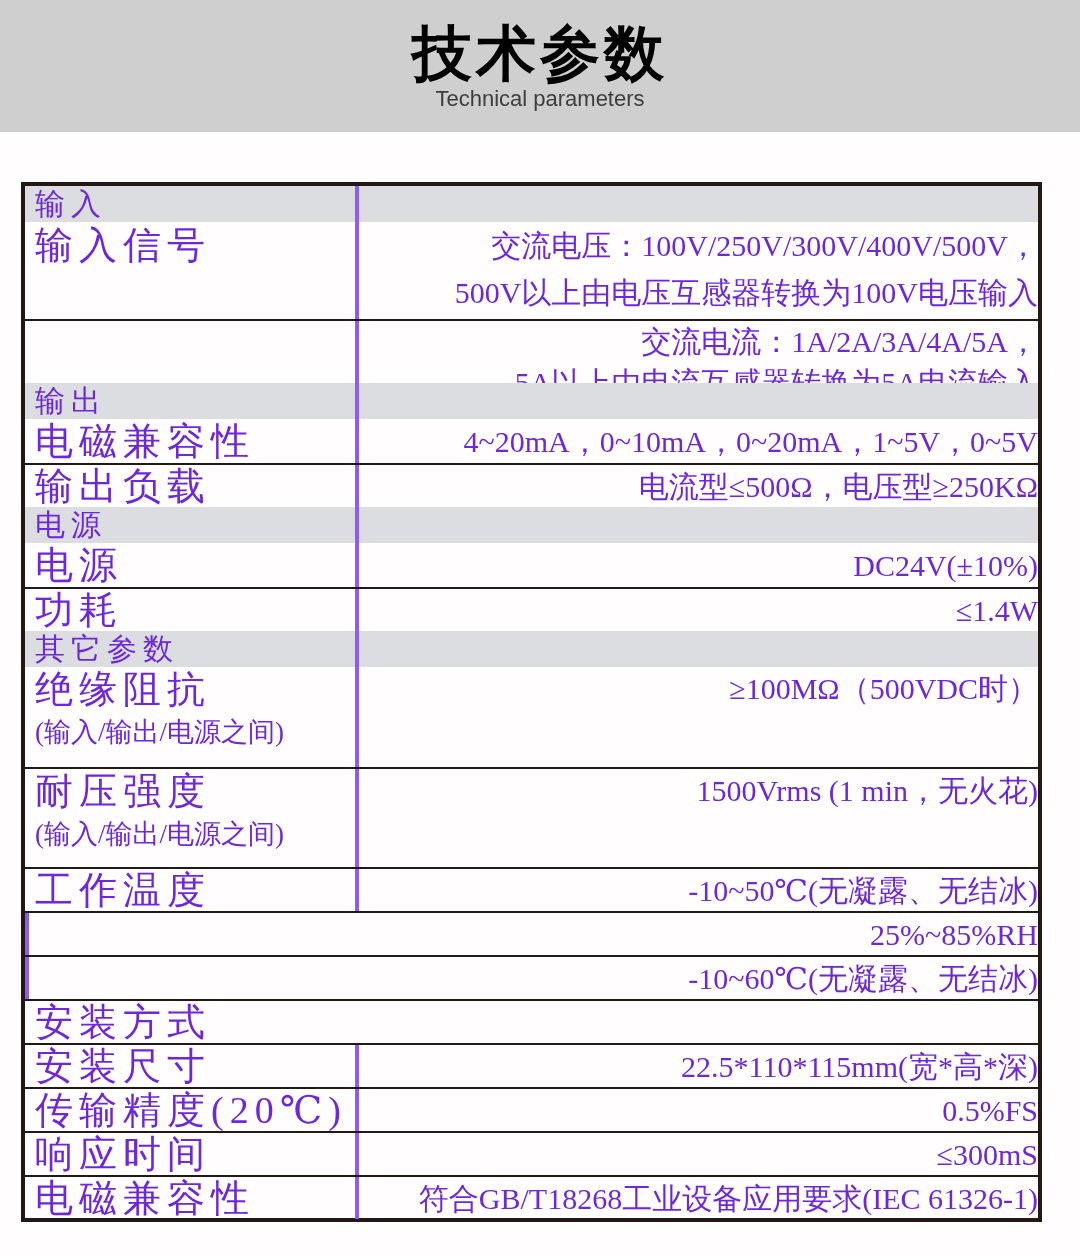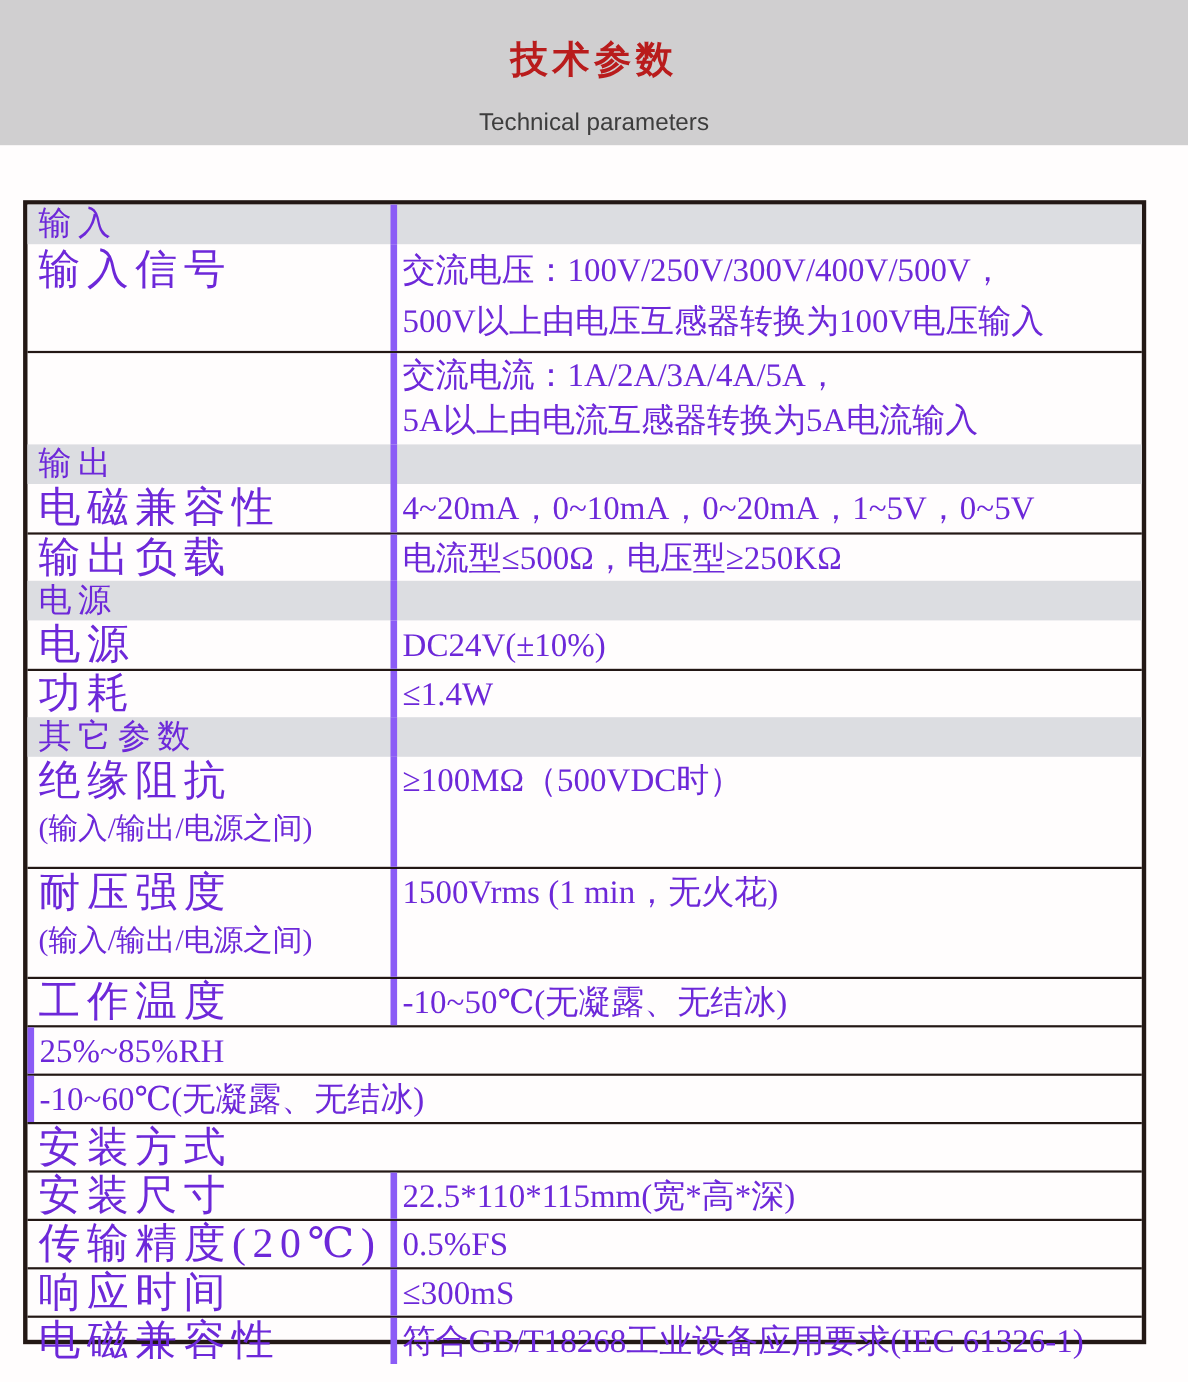--- a/index.html
+++ b/index.html
@@ -23,27 +23,27 @@
     width: 1080px;
     height: 132px;
     background: #d0cfd0;
     text-align: center;
   }
   .title {
     margin: 0;
     padding-top: 26px;
     font-family: "Liberation Sans", "DejaVu Sans", sans-serif;
     font-weight: 700;
-    font-size: 34px;
+    font-size: 60px;
     line-height: 56px;
     letter-spacing: 4px;
-    color: #b91c1c;
+    color: #000000;
   }
   .subtitle {
-    margin: 16px;
+    margin: 4px;
     font-family: "Liberation Sans", "DejaVu Sans", sans-serif;
     font-size: 22px;
     line-height: 26px;
     color: #3d3d3d;
   }
   
   .spec-table {
     position: absolute;
     left: 21px;
     top: 182px;
@@ -68,22 +68,23 @@
     flex-direction: column;
     justify-content: center;
   }
   .cell.label {
     width: 330px;
     padding-left: 10px;
     flex: 0 0 330px;
   }
   .cell.value {
     flex: 1 1 auto;
-    border-left: 6px solid #8b5cf6;
+    border-left: 4px solid #8b5cf6;
     padding-left: 5px;
+    text-align: right;
   }
   .cell span { white-space: nowrap; }
   
   .lab {
     font-size: 38px;
     letter-spacing: 6px;
     line-height: 43px;
   }
   .sublab {
     font-size: 27px;
@@ -92,21 +93,21 @@
   }
   .val {
     font-size: 30px;
     line-height: 43px;
   }
   
   .h-section { height: 36px; }
   .h-section .lab { line-height: 34px; font-size: 30px; }
   .h-std  { height: 44px; }
   .h-v2a  { height: 97px; }   
-  .h-v2b  { height: 85px; }   
+  .h-v2b  { height: 64px; }   
   .h-v2a .cell, .h-v2b .cell, .h-l2 .cell { justify-content: flex-start; }
   .h-v2a .val, .h-v2a .lab { line-height: 47px; }
   .h-v2b .val { line-height: 41px; }
   .h-l2   { height: 100px; }   
   .h-l2 .lab, .h-l2 .val { line-height: 44px; }
   .h-l2 .sublab { line-height: 42px; }
 </style>
 </head>
 <body>
 

